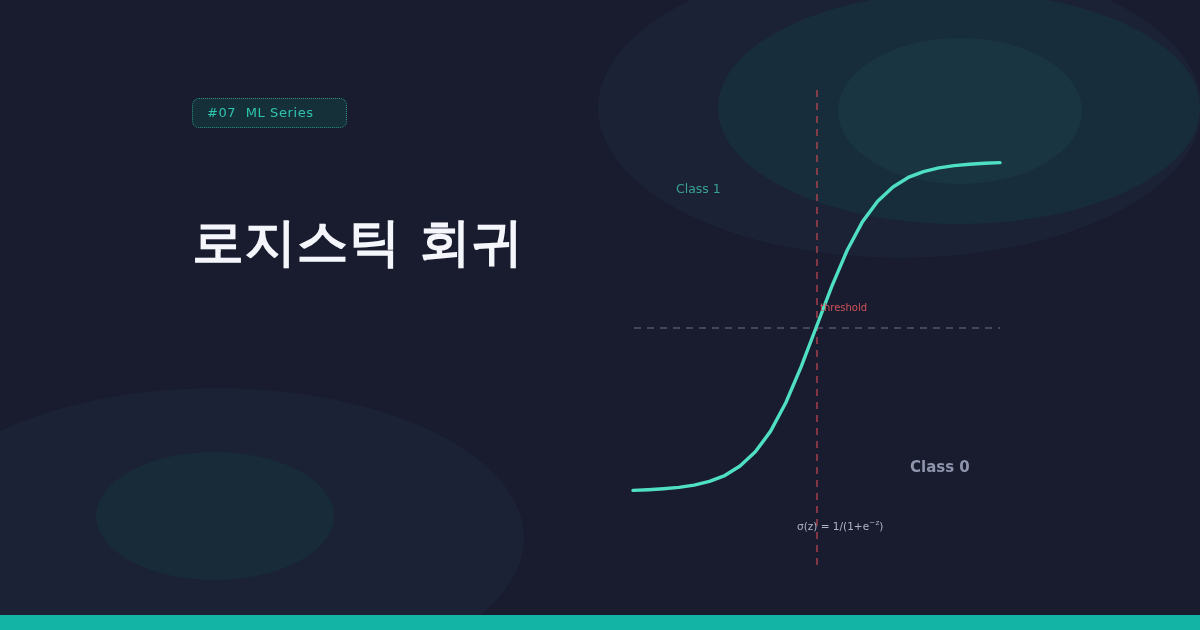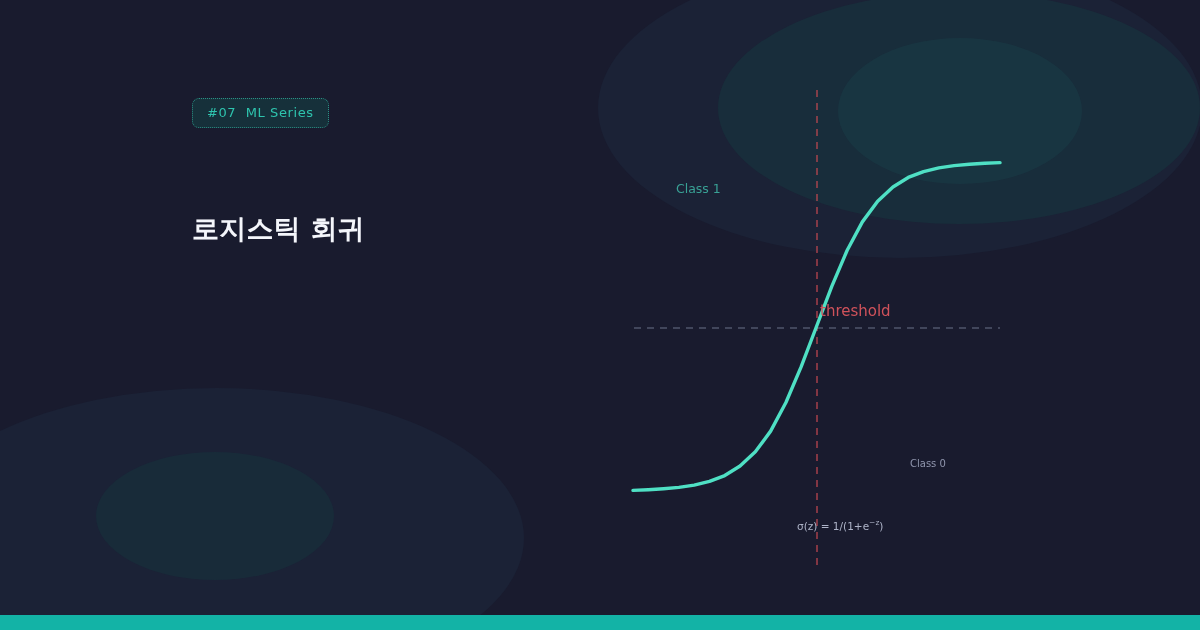--- a/index.html
+++ b/index.html
@@ -53,34 +53,34 @@
 
   
   .left-col {
     position: absolute;
     left: 192px;
     top: 98px;
     width: 420px;
   }
   .badge {
     display: inline-block;
-    padding: 7px 14px 8px 14px;
+    padding: 7px 32px 8px 14px;
     border: 1px dotted #2b8f84;
     border-radius: 7px;
     background: #16303a;
     color: #2ec4ae;
     font-size: 13px;
     letter-spacing: .6px;
     line-height: 1;
     white-space: pre;
   }
   .title {
     margin-top: 86px;
     color: #f4f6fb;
-    font-size: 27px;
+    font-size: 52px;
     font-weight: 700;
     letter-spacing: .2px;
     line-height: 1.1;
     white-space: pre;
   }
   .subtitle {
     margin-top: 34px;
     color: #2ab5a4;
     font-size: 19px;
     letter-spacing: .2px;
@@ -104,26 +104,27 @@
     pointer-events: none;
   }
   .lbl-class1 {
     left: 676px; top: 181px;
     color: #39a195;
     font-size: 12.5px;
   }
   .lbl-class0 {
     left: 910px; top: 458px;
     color: #8f95ad;
-    font-size: 10px;
+    font-size: 15px;
+    font-weight: bold;
   }
   .lbl-threshold {
     left: 820px; top: 302px;
     color: #d0525b;
-    font-size: 15px;
+    font-size: 10px;
   }
   .lbl-formula {
     left: 781px; top: 518px;
     color: #aeb4c8;
     font-size: 10.5px;
   }
   .lbl-formula sup { font-size: 7.5px; }
 
   
   .accent-bar {

